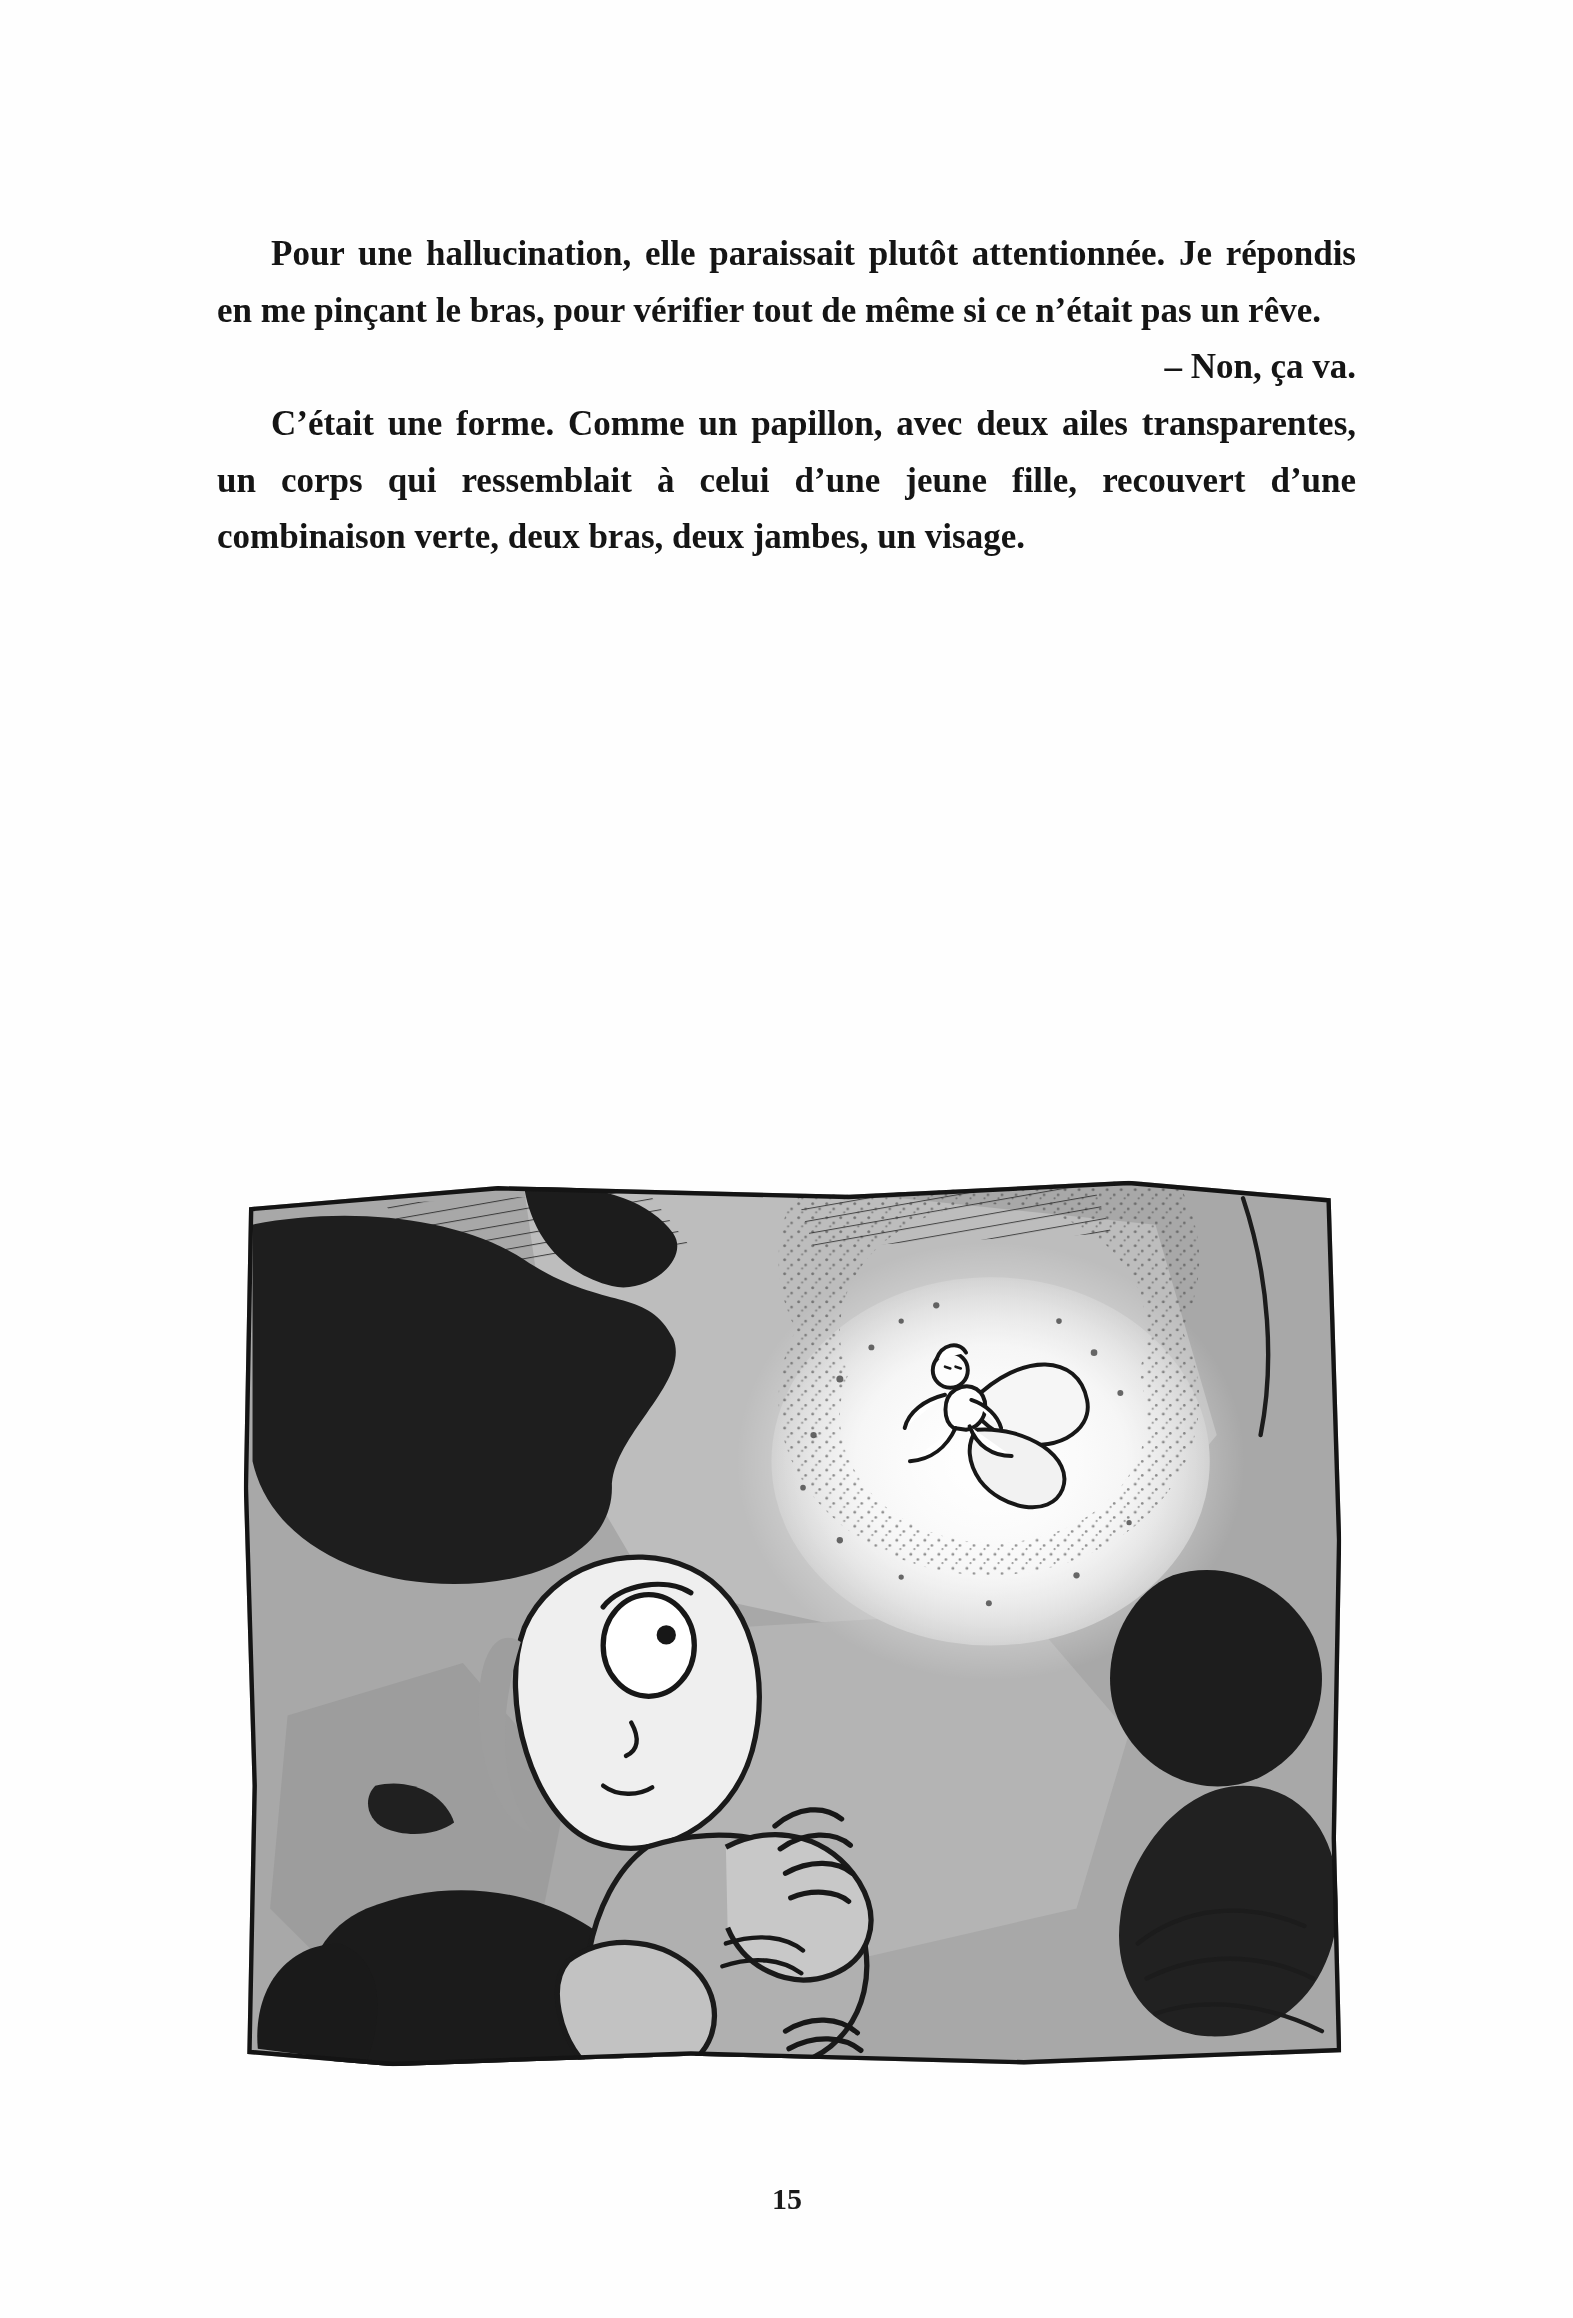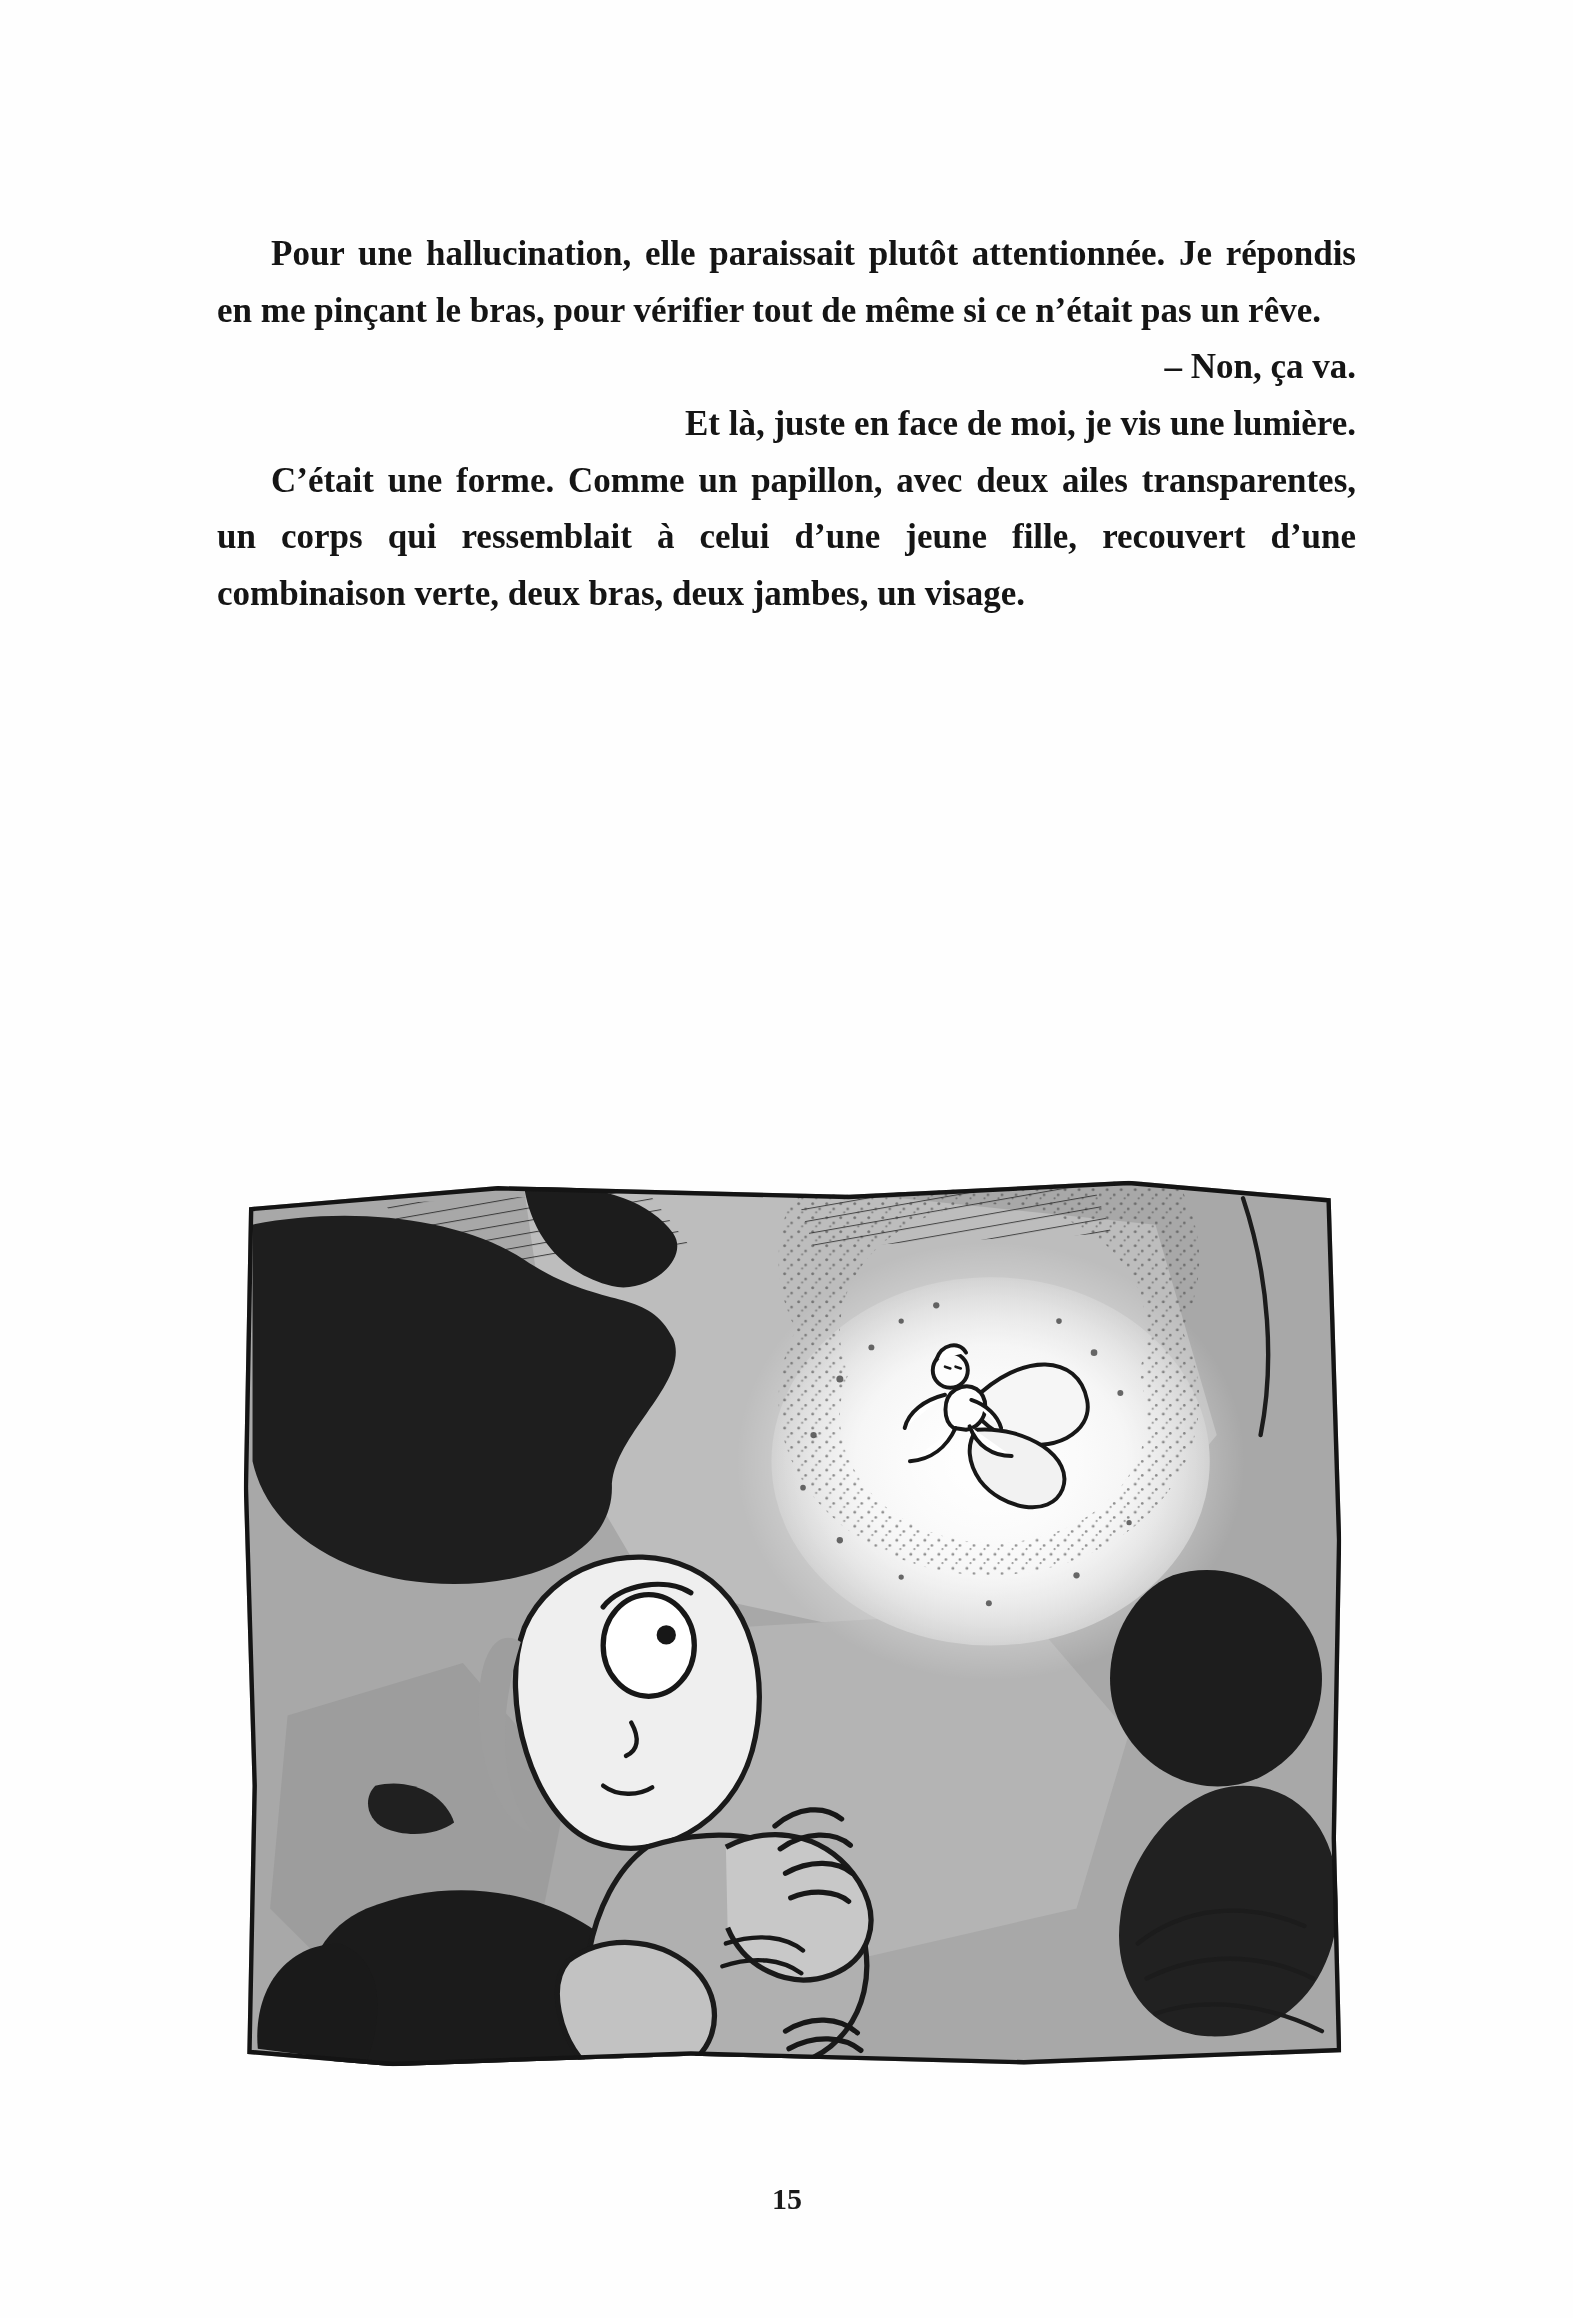--- a/index.html
+++ b/index.html
@@ -69,21 +69,20 @@
   }
 </style>
 </head>
 <body>
 
 <div class="page">
 
   <div class="text-block">
     <p class="para">Pour une hallucination, elle paraissait plutôt attentionnée. Je répondis en me pinçant le bras, pour vérifier tout de même si ce n’était pas un rêve.</p>
     <p class="para tight">– Non, ça va.</p>
-    <p class="para tight">Et là, juste en face de moi, je vis une lumière.</p>
     <p class="para">C’était une forme. Comme un papillon, avec deux ailes transparentes, un corps qui ressemblait à celui d’une jeune fille, recouvert d’une combinaison verte, deux bras, deux jambes, un visage.</p>
   </div>
 
   <div class="illustration">
     <div class="illus-frame">
       <svg viewBox="0 0 1272 1030" width="1115" height="903" xmlns="http://www.w3.org/2000/svg">
         <defs>
           <radialGradient id="halo" cx="0.5" cy="0.5" r="0.5">
             <stop offset="0%" stop-color="#fbfbfb"></stop>
             <stop offset="62%" stop-color="#ededed"></stop>

